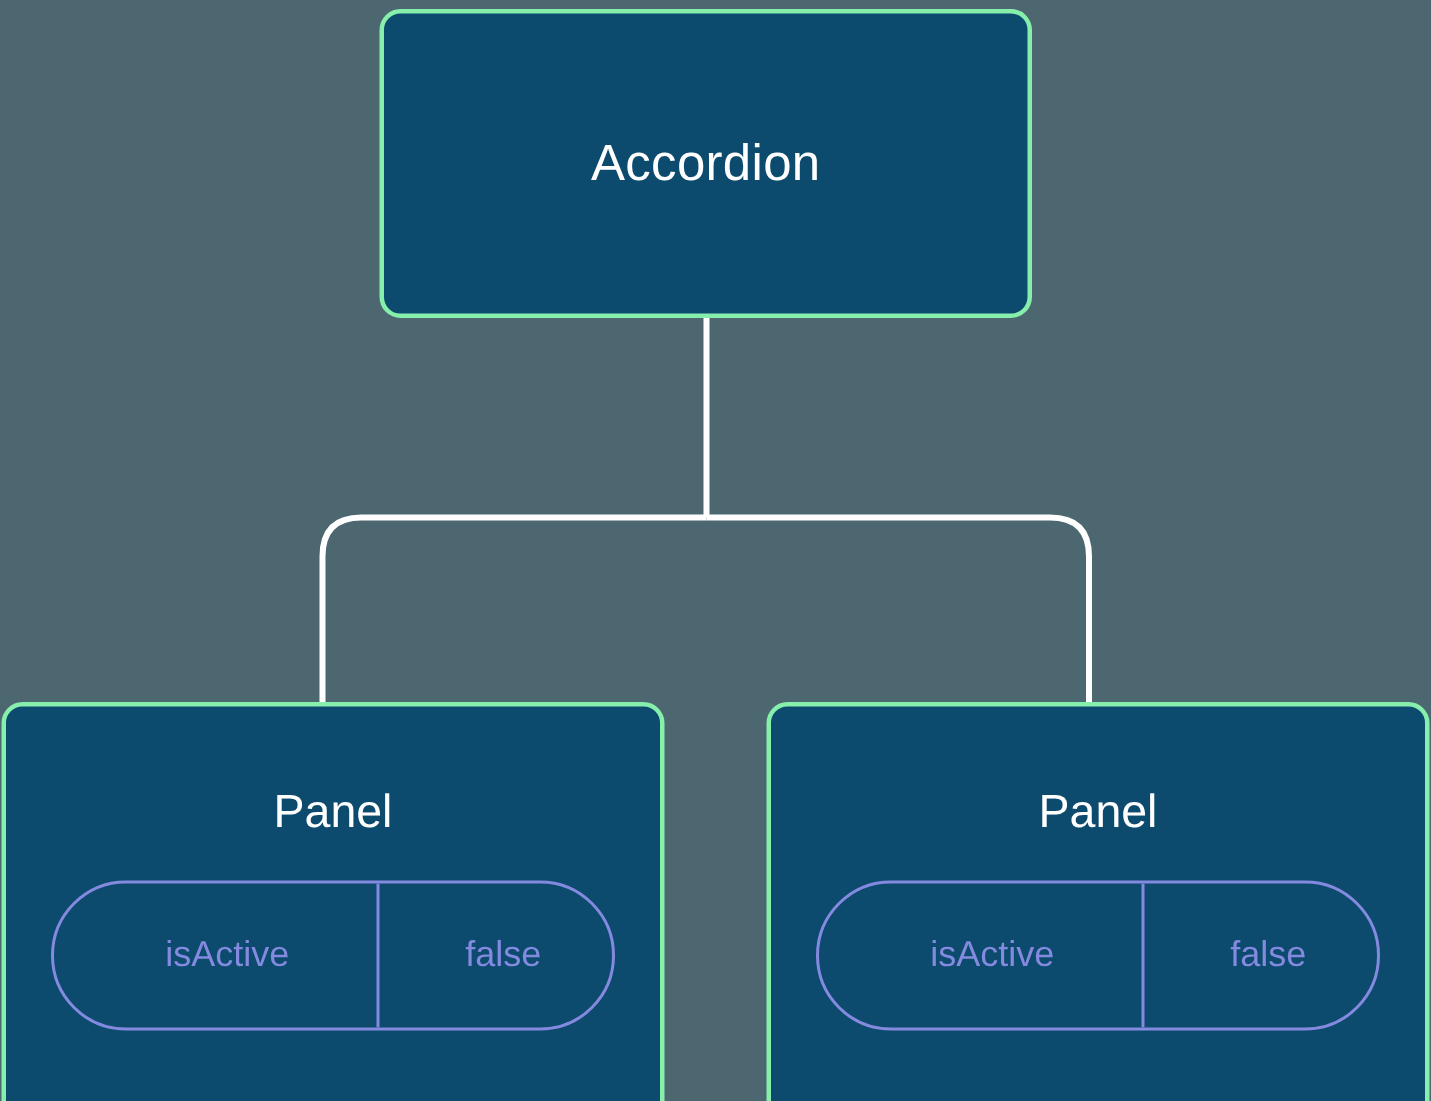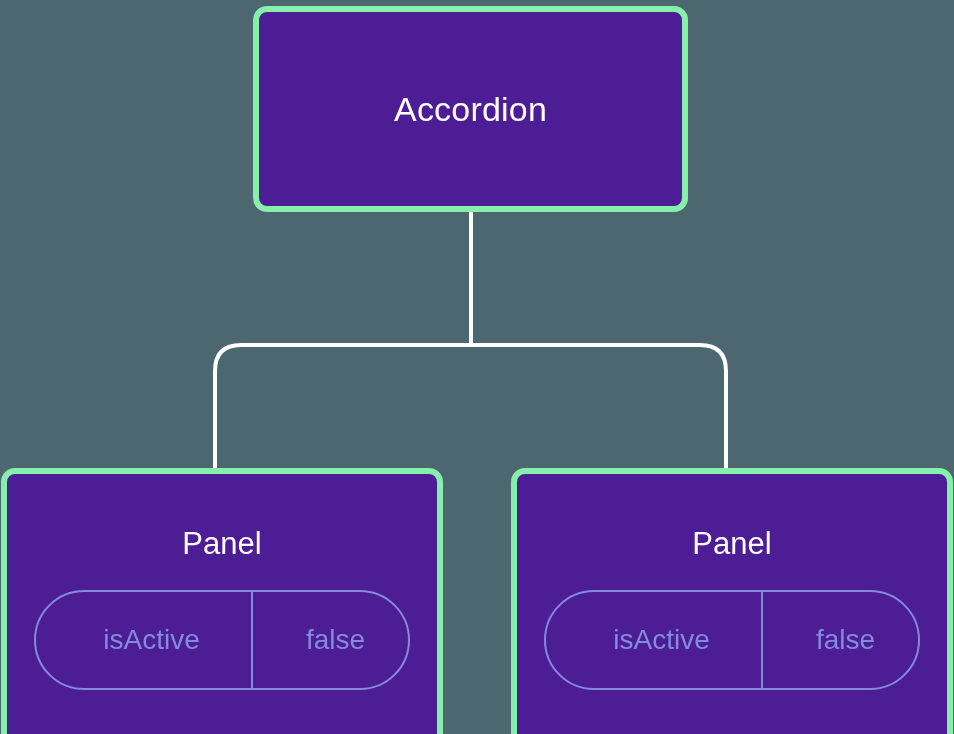--- a/index.html
+++ b/index.html
@@ -25,22 +25,22 @@
     left: 0;
     top: 0;
     width: 954px;
     height: 734px;
     pointer-events: none;
   }
 
   
   .node {
     position: absolute;
-    background: #4c1d95;
-    border: 6px solid #86efac;
+    background: #0c4a6e;
+    border: 3px solid #86efac;
     border-radius: 14px;
     box-sizing: border-box;
   }
 
   .node-root {
     left: 253px;
     top: 6px;
     width: 435px;
     height: 206px;
     display: flex;
@@ -86,21 +86,21 @@
     border: 2px solid #838adf;
     border-radius: 52px;
     box-sizing: border-box;
     overflow: hidden;
   }
   .pill-key, .pill-val {
     display: flex;
     align-items: center;
     justify-content: center;
     color: #838adf;
-    font-size: 28px;
+    font-size: 24px;
     font-weight: 400;
     line-height: 1;
     white-space: nowrap;
     box-sizing: border-box;
   }
   .pill-key {
     width: 215px;
     padding-left: 16px;
   }
   .pill-val {

